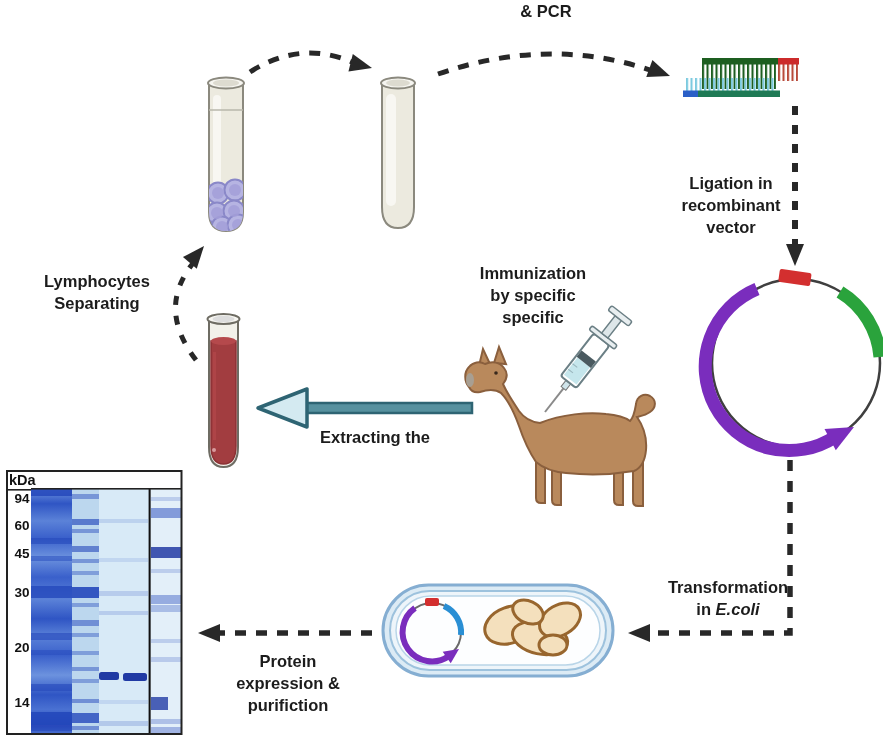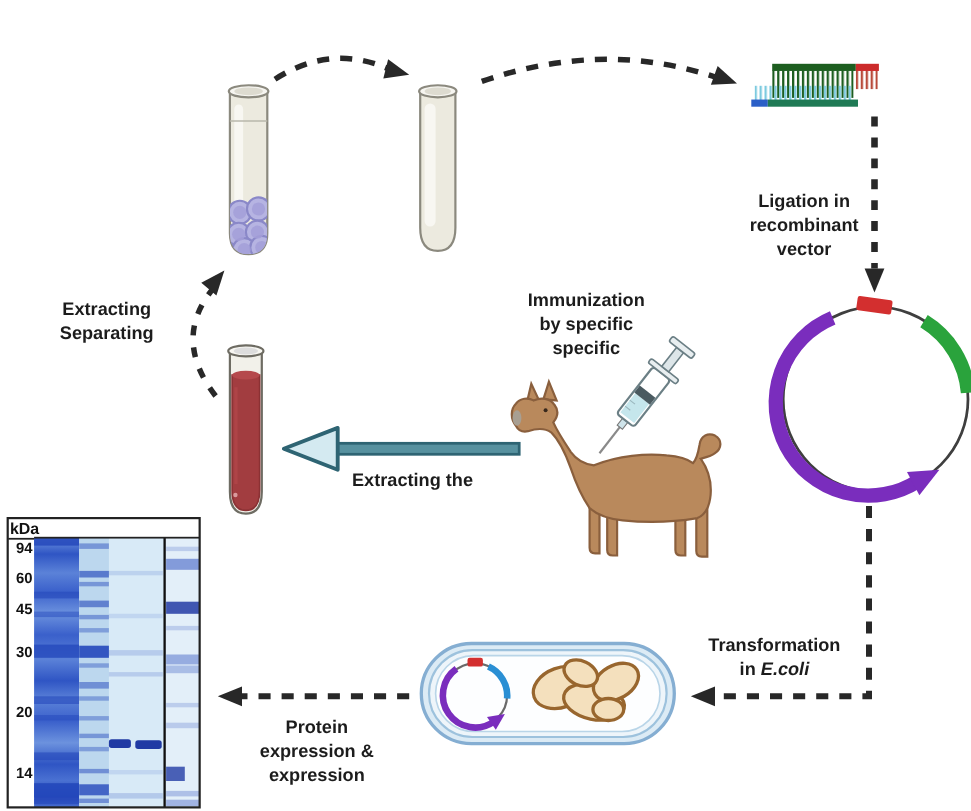--- a/index.html
+++ b/index.html
@@ -280,47 +280,48 @@
       <text class="gmark" x="29.5" y="558" text-anchor="end">45</text>
       <text class="gmark" x="29.5" y="597" text-anchor="end">30</text>
       <text class="gmark" x="29.5" y="652" text-anchor="end">20</text>
       <text class="gmark" x="29.5" y="707" text-anchor="end">14</text>
     </g>
   </g>
 </svg>
 
 
 <div class="lbl" style="left:546px;top:0px">
+  <div>&amp; PCR</div>
 </div>
 
 <div class="lbl" style="left:731px;top:172px">
   <div>Ligation in</div>
   <div>recombinant</div>
   <div>vector</div>
 </div>
 
 <div class="lbl" style="left:533px;top:262px">
   <div>Immunization</div>
   <div>by specific</div>
   <div>specific</div>
 </div>
 
 <div class="lbl" style="left:97px;top:270px">
-  <div>Extracting</div>
+  <div>Lymphocytes</div>
   <div>Separating</div>
 </div>
 
 <div class="lbl" style="left:375px;top:426px">
   <div>Extracting the</div>
 </div>
 
-<div class="lbl" style="left:704px;top:576px">
+<div class="lbl" style="left:728px;top:576px">
   <div>Transformation</div>
   <div><span>in </span><em>E.coli</em></div>
 </div>
 
 <div class="lbl" style="left:288px;top:650px">
   <div>Protein</div>
   <div>expression &amp;</div>
-  <div>expression</div>
+  <div>purifiction</div>
 </div>
 
 </div>
 
 </body></html>

